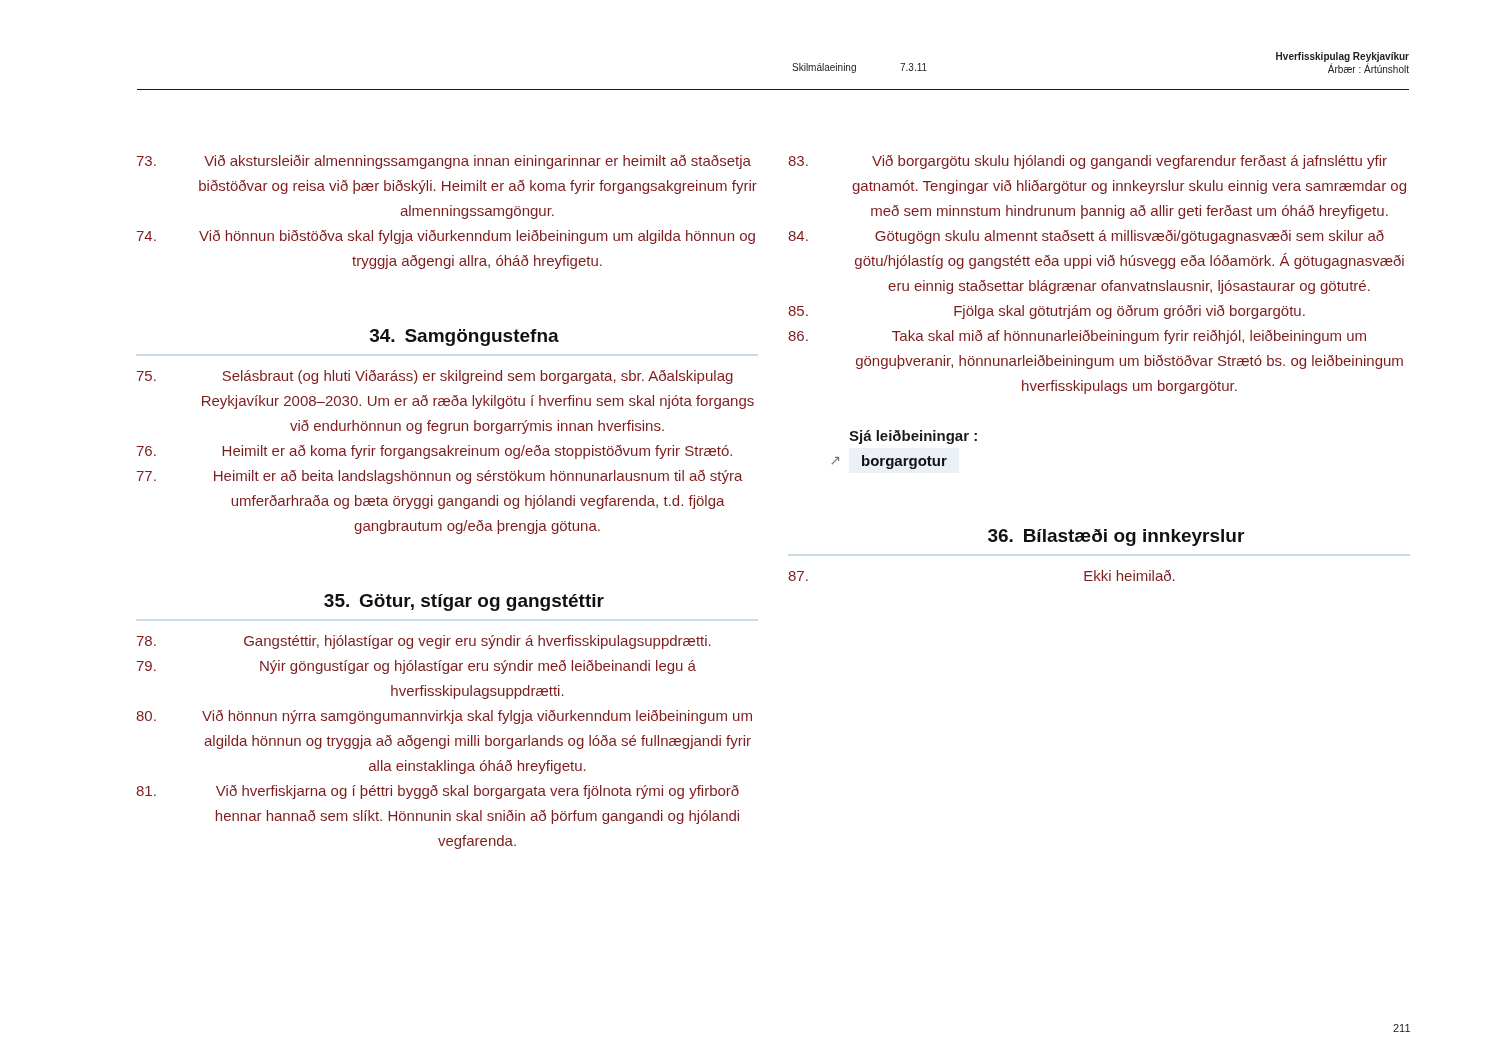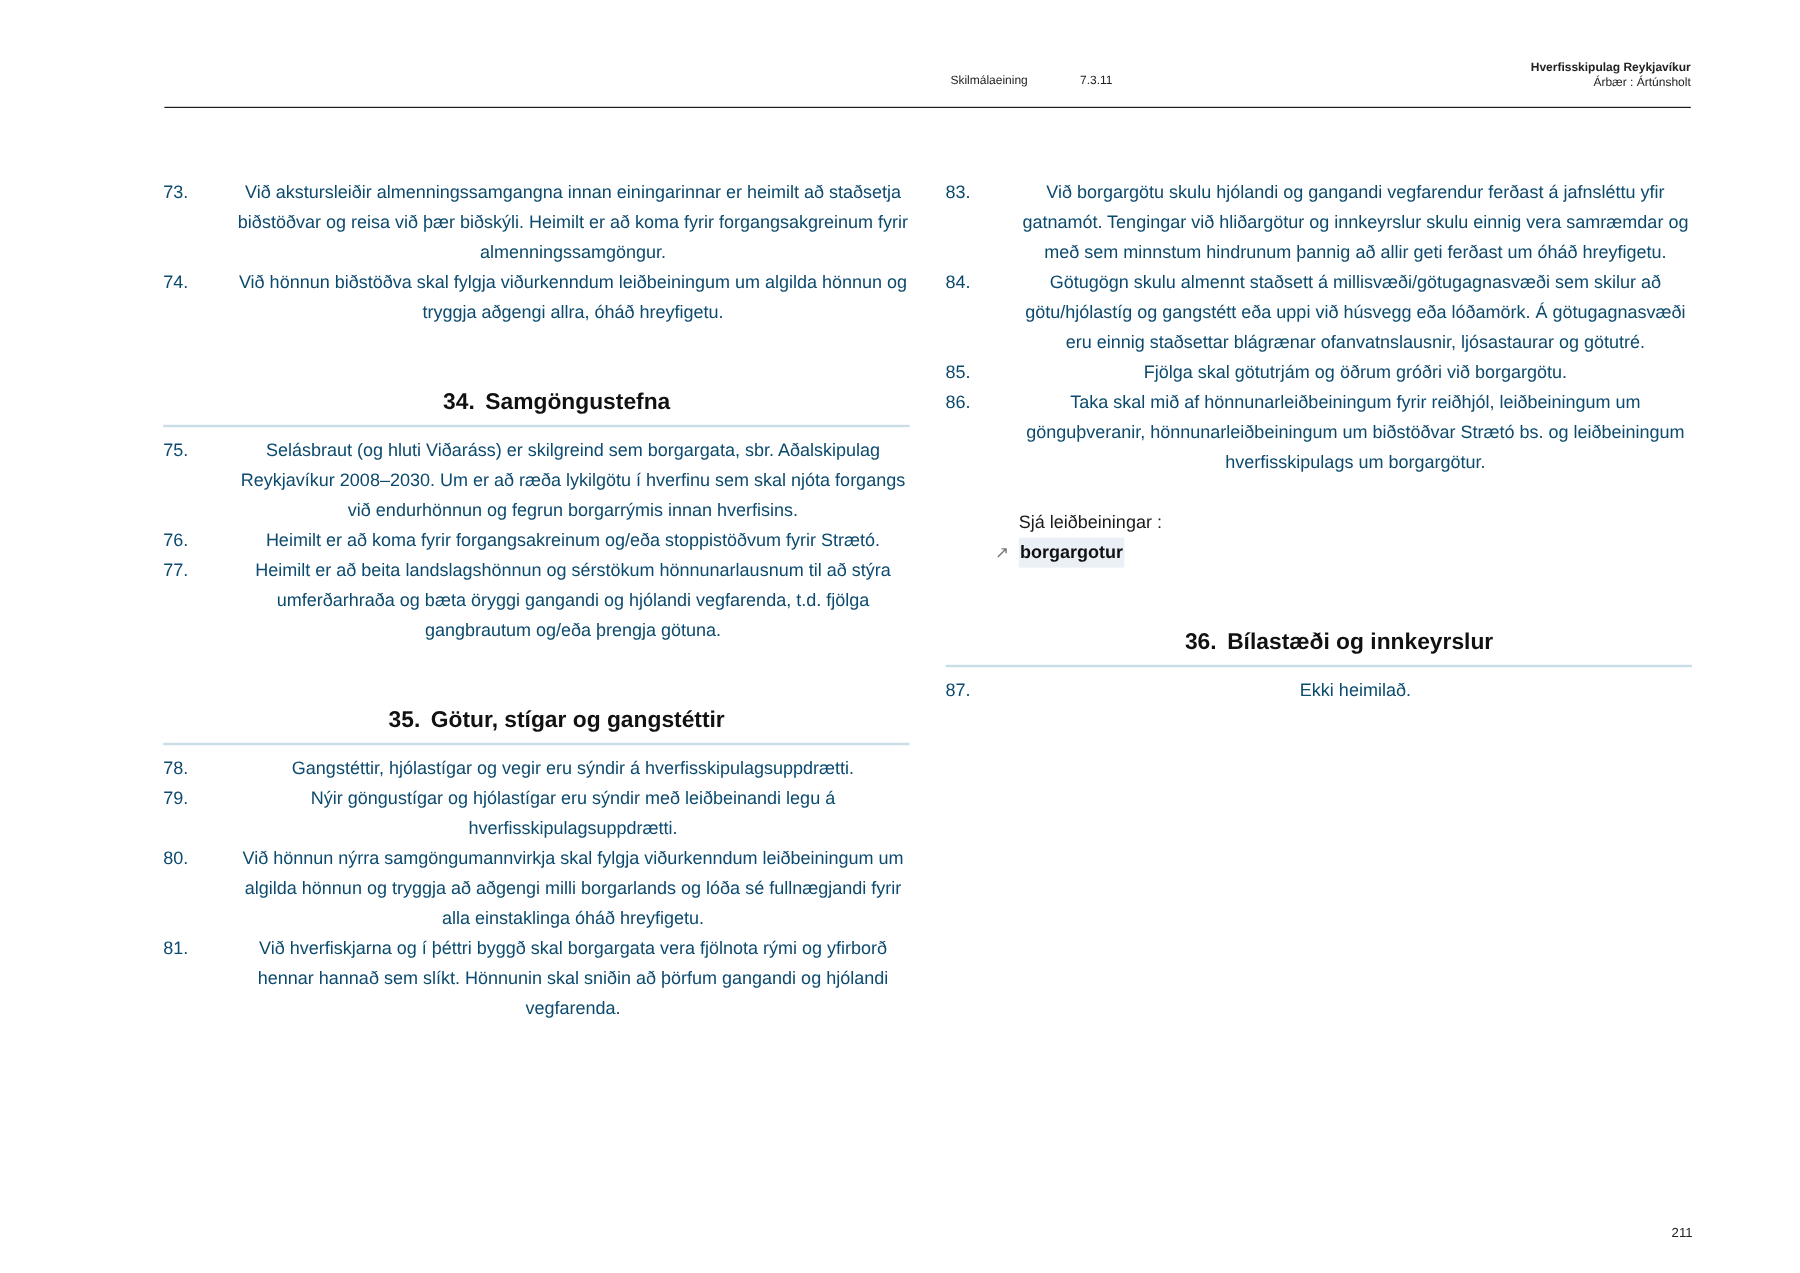--- a/index.html
+++ b/index.html
@@ -10,32 +10,32 @@
   .hdr-sec { position: absolute; top: 62px; left: 792px; font-size: 10px; color: #222; }
   .hdr-num { position: absolute; top: 62px; left: 900px; font-size: 10px; color: #222; }
   .hdr-right { position: absolute; top: 50px; right: 91px; text-align: right; font-size: 10px; line-height: 13px; color: #222; }
   .hdr-right .t1 { font-weight: bold; }
   .hdr-rule { position: absolute; top: 89px; left: 137px; width: 1272px; height: 1px; background: #1a1a1a; }
 
   .col { position: absolute; width: 622px; }
   .col.left { left: 136px; top: 148px; }
   .col.right { left: 788px; top: 148px; }
 
-  .item { display: flex; font-size: 15px; line-height: 25px; color: #0c4a6e; }
+  .item { display: flex; font-size: 15px; line-height: 25px; color: #7f1d1d; }
   .item .num { width: 61px; flex: 0 0 61px; }
   .item .txt { flex: 1; padding-left: 0; text-align: center; }
 
   .section-head { font-size: 19px; font-weight: bold; padding-left: 25px; height: 36px; line-height: 36px; color: #111; text-align: center; }
   .section-head .snum { display: inline-block; width: 44px; }
   .section-rule { height: 2px; background: #c8dde6; margin-bottom: 7px; }
 
-  .see-label { font-size: 15px; font-weight: normal; line-height: 25px; padding-left: 61px; }
+  .see-label { font-size: 15px; font-weight: bold; line-height: 25px; padding-left: 61px; }
   .link-row { display: flex; align-items: center; font-size: 15px; line-height: 25px; }
   .link-row .arrow { width: 61px; text-align: right; padding-right: 8px; box-sizing: border-box; color: #777; font-size: 14px; }
-  .link-row .link { font-weight: bold; background: #eaf0f6; padding: 0 1px; color: #111; text-decoration: none; }
+  .link-row .link { font-weight: bold; background: #eaf0f6; padding: 0 12px; color: #111; text-decoration: none; }
 
   .page-num { position: absolute; top: 1003px; left: 1393px; font-size: 11px; color: #222; margin-top: 19px; }
 </style>
 </head>
 <body>
 
 <div>
   <span class="hdr-sec">Skilmálaeining</span>
   <span class="hdr-num">7.3.11</span>
   <div class="hdr-right">

